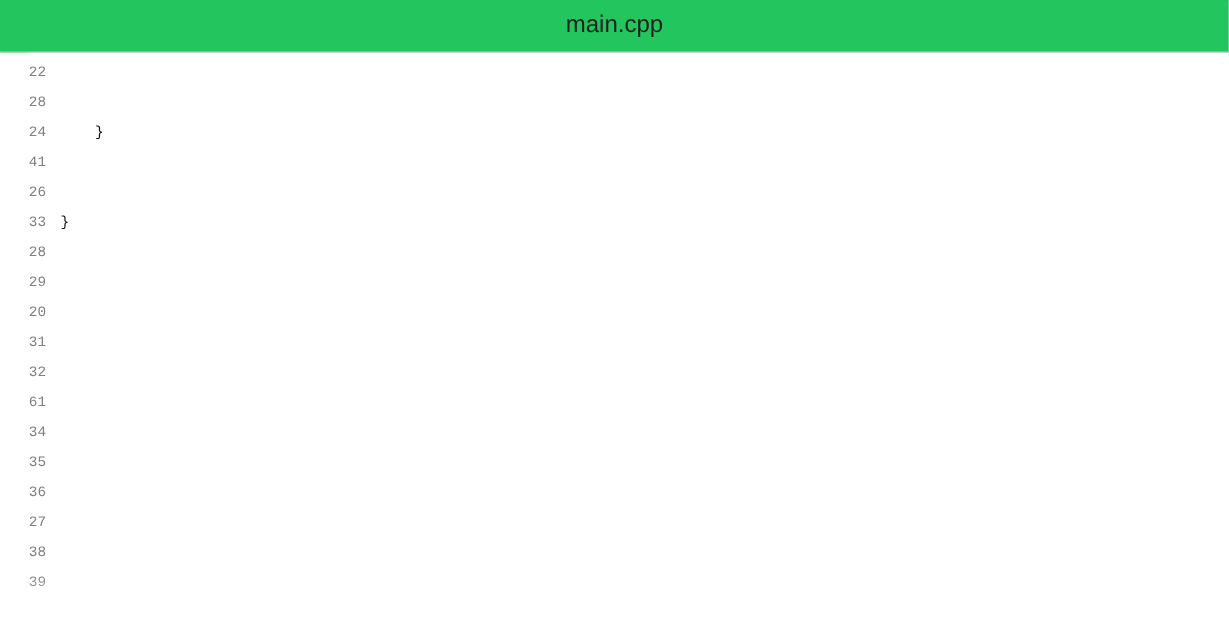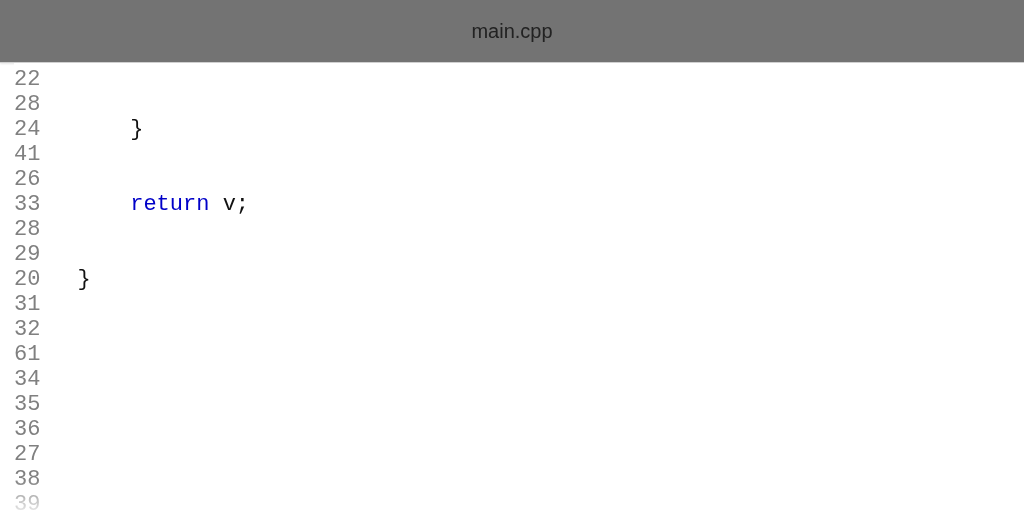--- a/index.html
+++ b/index.html
@@ -4,42 +4,41 @@
   <style>
     * { margin: 0; padding: 0; box-sizing: border-box; }
     body {
       font-family: -apple-system, BlinkMacSystemFont, "Segoe UI", Helvetica, Arial, sans-serif;
       background: #fff;
       width: 1024px;
       height: 519px;
       overflow: hidden;
     }
     .tab-bar {
-      background: #737373;
+      background: #22c55e;
       border-bottom: 1px solid #d0d0d0;
-      height: 63px;
+      height: 44px;
       display: flex;
       align-items: center;
       justify-content: center;
       box-shadow: 0 1px 2px rgba(0,0,0,0.1);
     }
     .tab-title {
       font-size: 20px;
       color: #222;
       font-weight: 400;
     }
     .editor {
       background: #fff;
       font-family: Menlo, Monaco, "Courier New", monospace;
-      font-size: 22px;
+      font-size: 12px;
       line-height: 25px;
       display: flex;
       height: calc(100% - 48px);
-      margin-left: 14px;
-      gap: 25px;
+      margin-left: 24px;
     }
     .gutter {
       text-align: right;
       color: #808080;
       user-select: none;
       padding-right: 6px;
       padding-top: 4px;
     }
     .gutter .ln {
       height: 25px;
@@ -88,21 +87,20 @@
     <div class="ln">61</div>
     <div class="ln">34</div>
     <div class="ln">35</div>
     <div class="ln">36</div>
     <div class="ln">27</div>
     <div class="ln">38</div>
     <div class="ln">39</div>
   </div>
   <div class="code">
     <div class="line">    <span class="punct">}</span></div>
-    <div class="line">    <span class="kw">return</span> <span class="ident">v</span><span class="punct">;</span></div>
     <div class="line"><span class="punct">}</span></div>
     <div class="line"><span></span></div>
     <div class="line"><span></span></div>
     <div class="line"><span></span></div>
     
     
     
     
     
     

